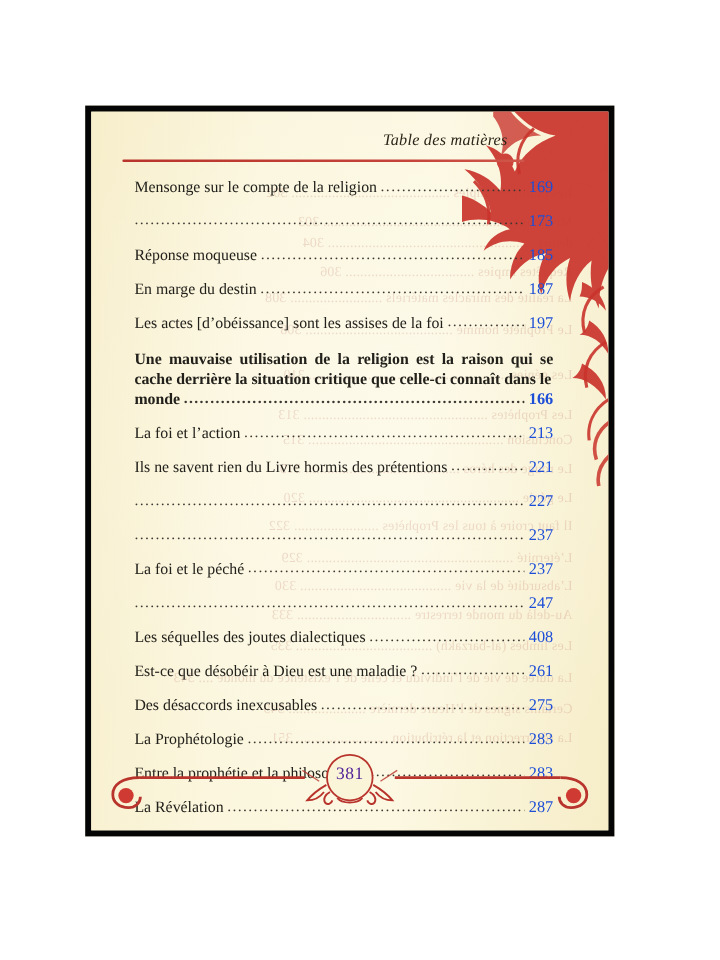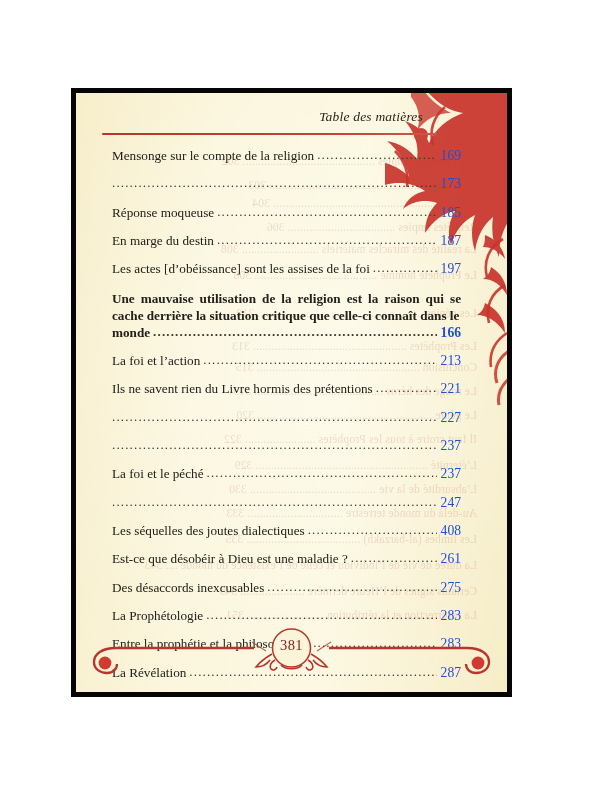--- a/index.html
+++ b/index.html
@@ -156,21 +156,21 @@
     bottom: 16px;
     height: 52px;
   }
   #footer-ornament { position: absolute; left: 0; top: 0; }
   .folio-number {
     position: absolute;
     left: 0; right: 0;
     top: 13px;
     text-align: center;
     font-size: 14.5px;
-    color: #7f1d1d;
+    color: #4c1d95;
     letter-spacing: 0.4px;
   }
 </style>
 </head>
 <body>
 
 <div id="page-sheet">
 
   <div class="paper-tint"></div>
 

